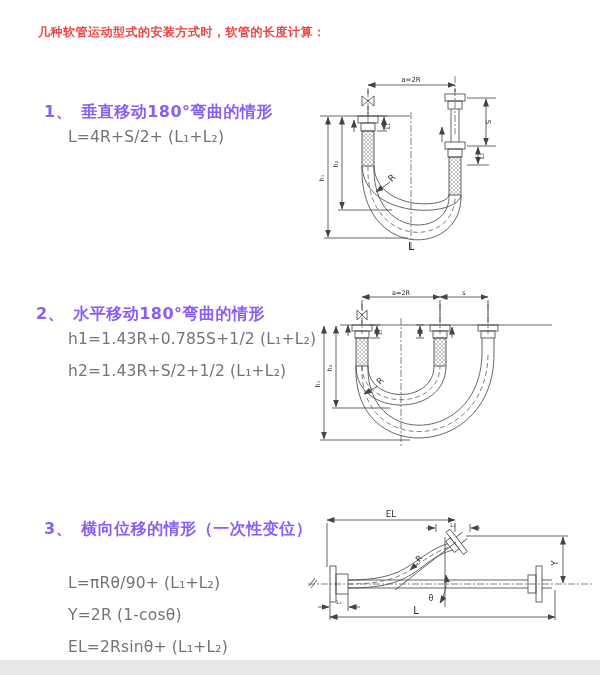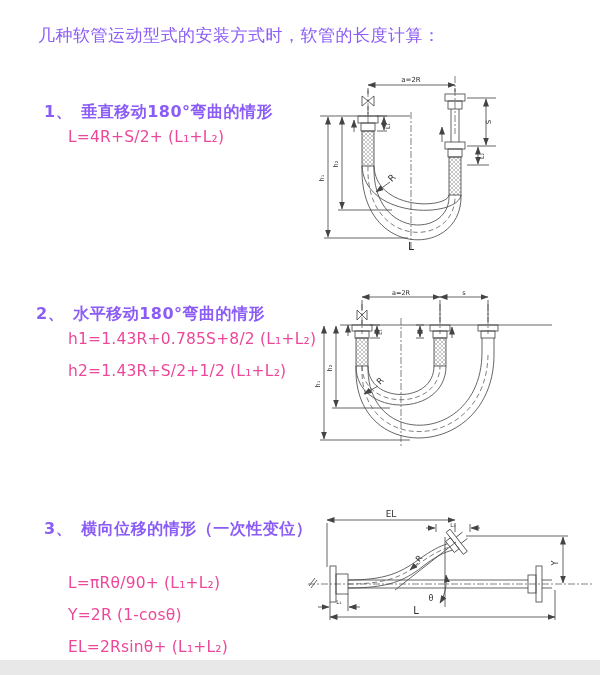--- a/index.html
+++ b/index.html
@@ -2,24 +2,24 @@
 <html><head>
 <meta charset="utf-8">
 <style>
   html,body{margin:0;padding:0;}
   body{
     width:600px;height:675px;position:relative;background:#ffffff;
     font-family:"DejaVu Sans","Liberation Sans",sans-serif;
     overflow:hidden;
   }
   .abs{position:absolute;}
-  .title{font-size:17px;font-weight:normal;color:#8b5cf6;letter-spacing:0.5px;}
+  .title{font-size:12px;font-weight:bold;color:#ef4444;letter-spacing:0.5px;}
   .sec-head{font-size:16px;font-weight:bold;color:#8b5cf6;letter-spacing:0.5px;}
   .sec-head .num{margin-right:9px;}
-  .formulas{font-size:15.5px;color:#ec4899;line-height:32px;letter-spacing:0.2px;}
+  .formulas{font-size:15.5px;color:#737373;line-height:32px;letter-spacing:0.2px;}
   svg{display:block;}
   svg text{fill:#2e2e2e;}
   .cl{stroke-dasharray:7 2 2 2;stroke-width:0.7;}
   .dash{stroke-dasharray:5 3;stroke-width:0.7;}
   .footer-strip{background:#e8e8e8;}
 </style>
 </head>
 <body>
 
 <div>
@@ -30,21 +30,21 @@
     <span class="num">1、</span><span>垂直移动180°弯曲的情形</span>
   </div>
   <div class="abs formulas" style="left:68px;top:121px;">
     <div>L=4R+S/2+ (L₁+L₂)</div>
   </div>
 
   <div class="abs sec-head" style="left:36px;top:304px;">
     <span class="num">2、</span><span>水平移动180°弯曲的情形</span>
   </div>
   <div class="abs formulas" style="left:68px;top:323px;">
-    <div>h1=1.43R+0.785S+8/2 (L₁+L₂)</div>
+    <div>h1=1.43R+0.785S+1/2 (L₁+L₂)</div>
     <div>h2=1.43R+S/2+1/2 (L₁+L₂)</div>
   </div>
 
   <div class="abs sec-head" style="left:44px;top:519px;">
     <span class="num">3、</span><span>横向位移的情形（一次性变位）</span>
   </div>
   <div class="abs formulas" style="left:68px;top:567px;">
     <div>L=πRθ/90+ (L₁+L₂)</div>
     <div>Y=2R (1-cosθ)</div>
     <div>EL=2Rsinθ+ (L₁+L₂)</div>

